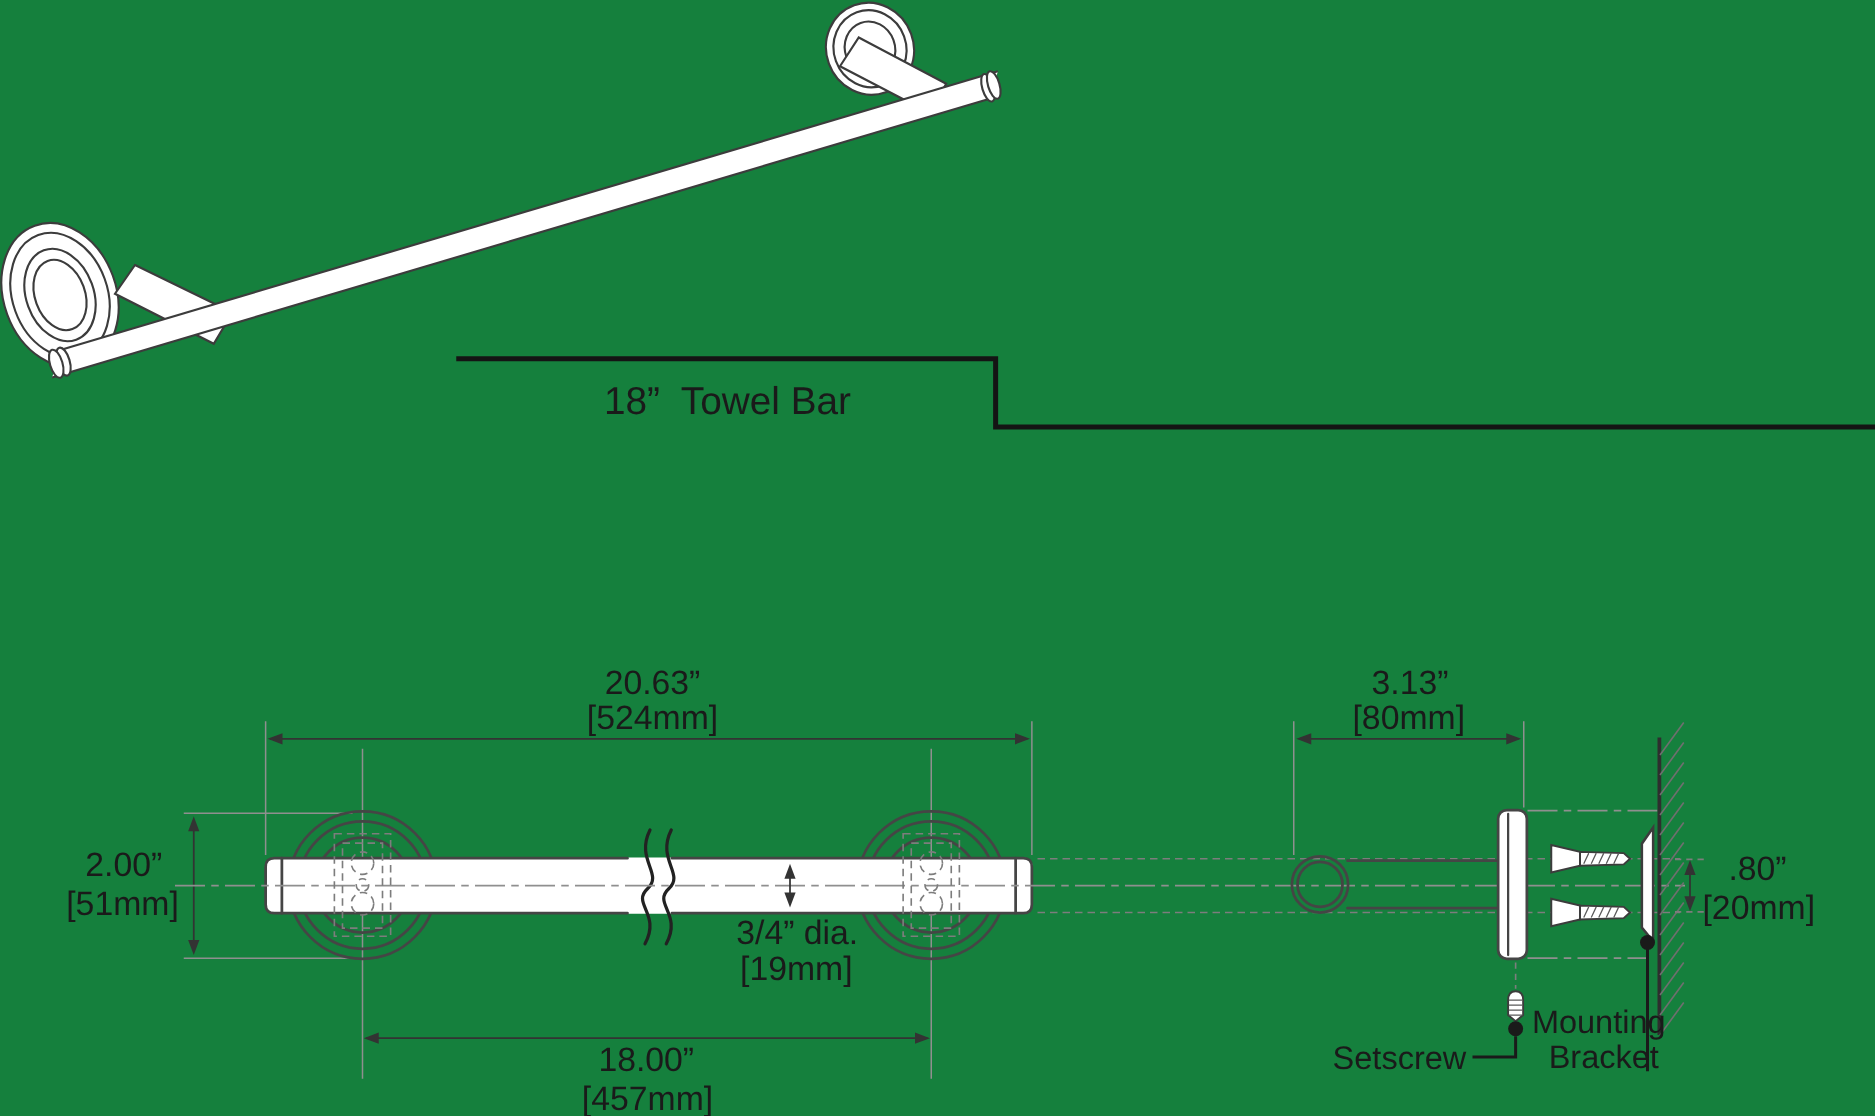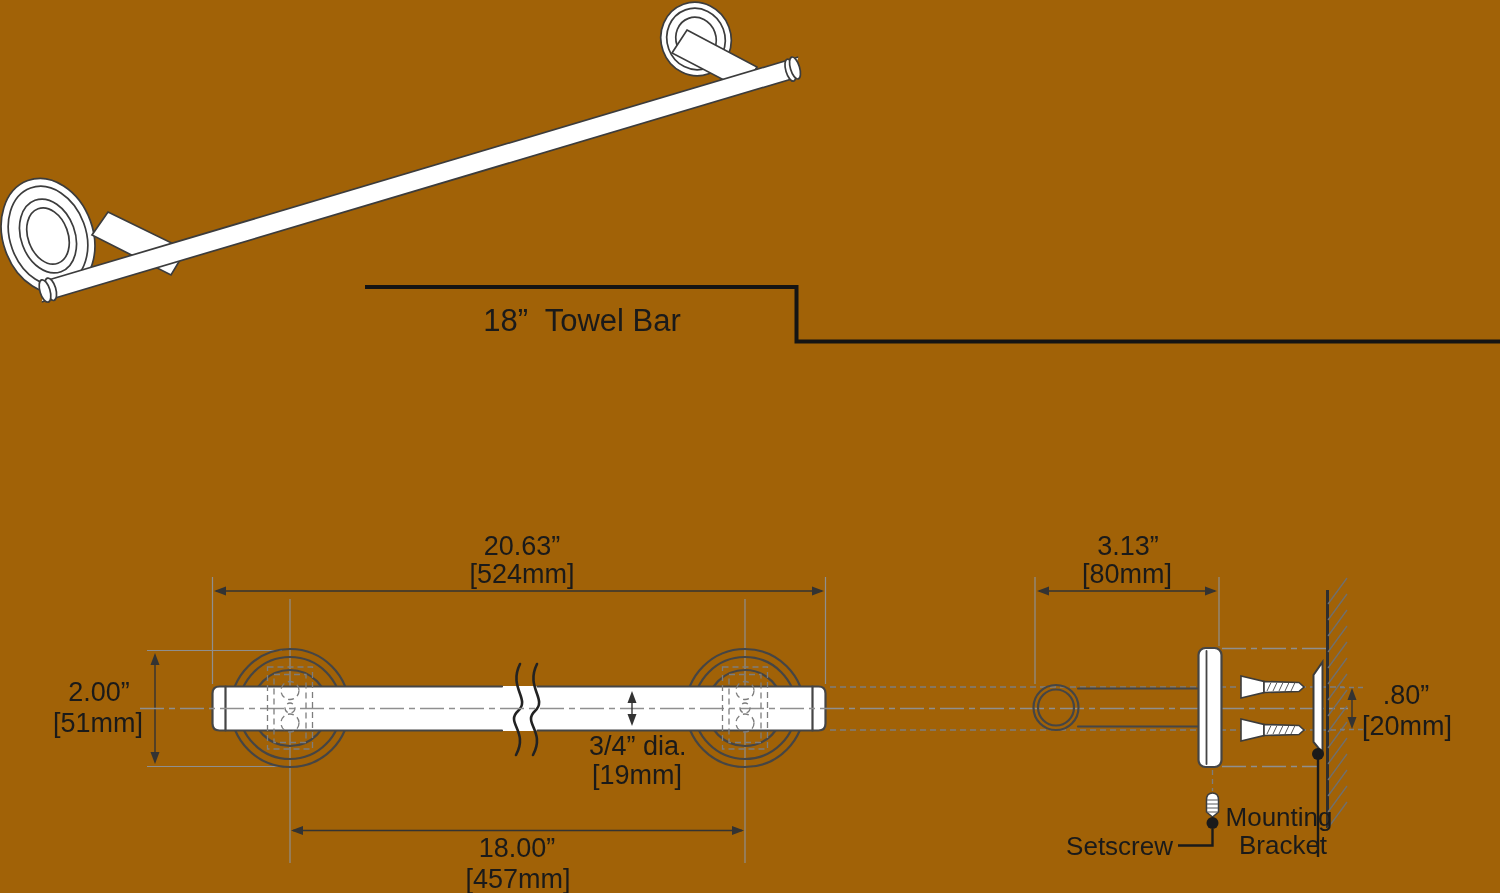--- a/index.html
+++ b/index.html
@@ -1,16 +1,16 @@
 <!DOCTYPE html>
 <html><head>
 <meta charset="utf-8">
 <style>
   html,body{margin:0;padding:0;background:#fff;}
-  #stage{width:1500px;height:893px;position:relative;background:#a16207;overflow:hidden;}
+  #stage{width:1500px;height:893px;position:relative;background:#15803d;overflow:hidden;}
   svg{display:block;}
   
   .g2  {stroke:#454545;stroke-width:2.2;fill:none;stroke-linecap:round;}
   .g2f {stroke:#454545;stroke-width:2.2;fill:#ffffff;}
   .gfill{fill:#ffffff;stroke:none;}
   .p   {stroke:#3c3c3c;stroke-width:1.7;fill:none;}
   .pf  {stroke:#3c3c3c;stroke-width:1.7;fill:#ffffff;}
   .thin{stroke:#8f8f8f;stroke-width:1.2;fill:none;}
   .dash{stroke:#7d7d7d;stroke-width:1.3;fill:none;stroke-dasharray:6 4;}
   .cl  {stroke:#8f8f8f;stroke-width:1.3;fill:none;stroke-dasharray:24 5 6 5;}

